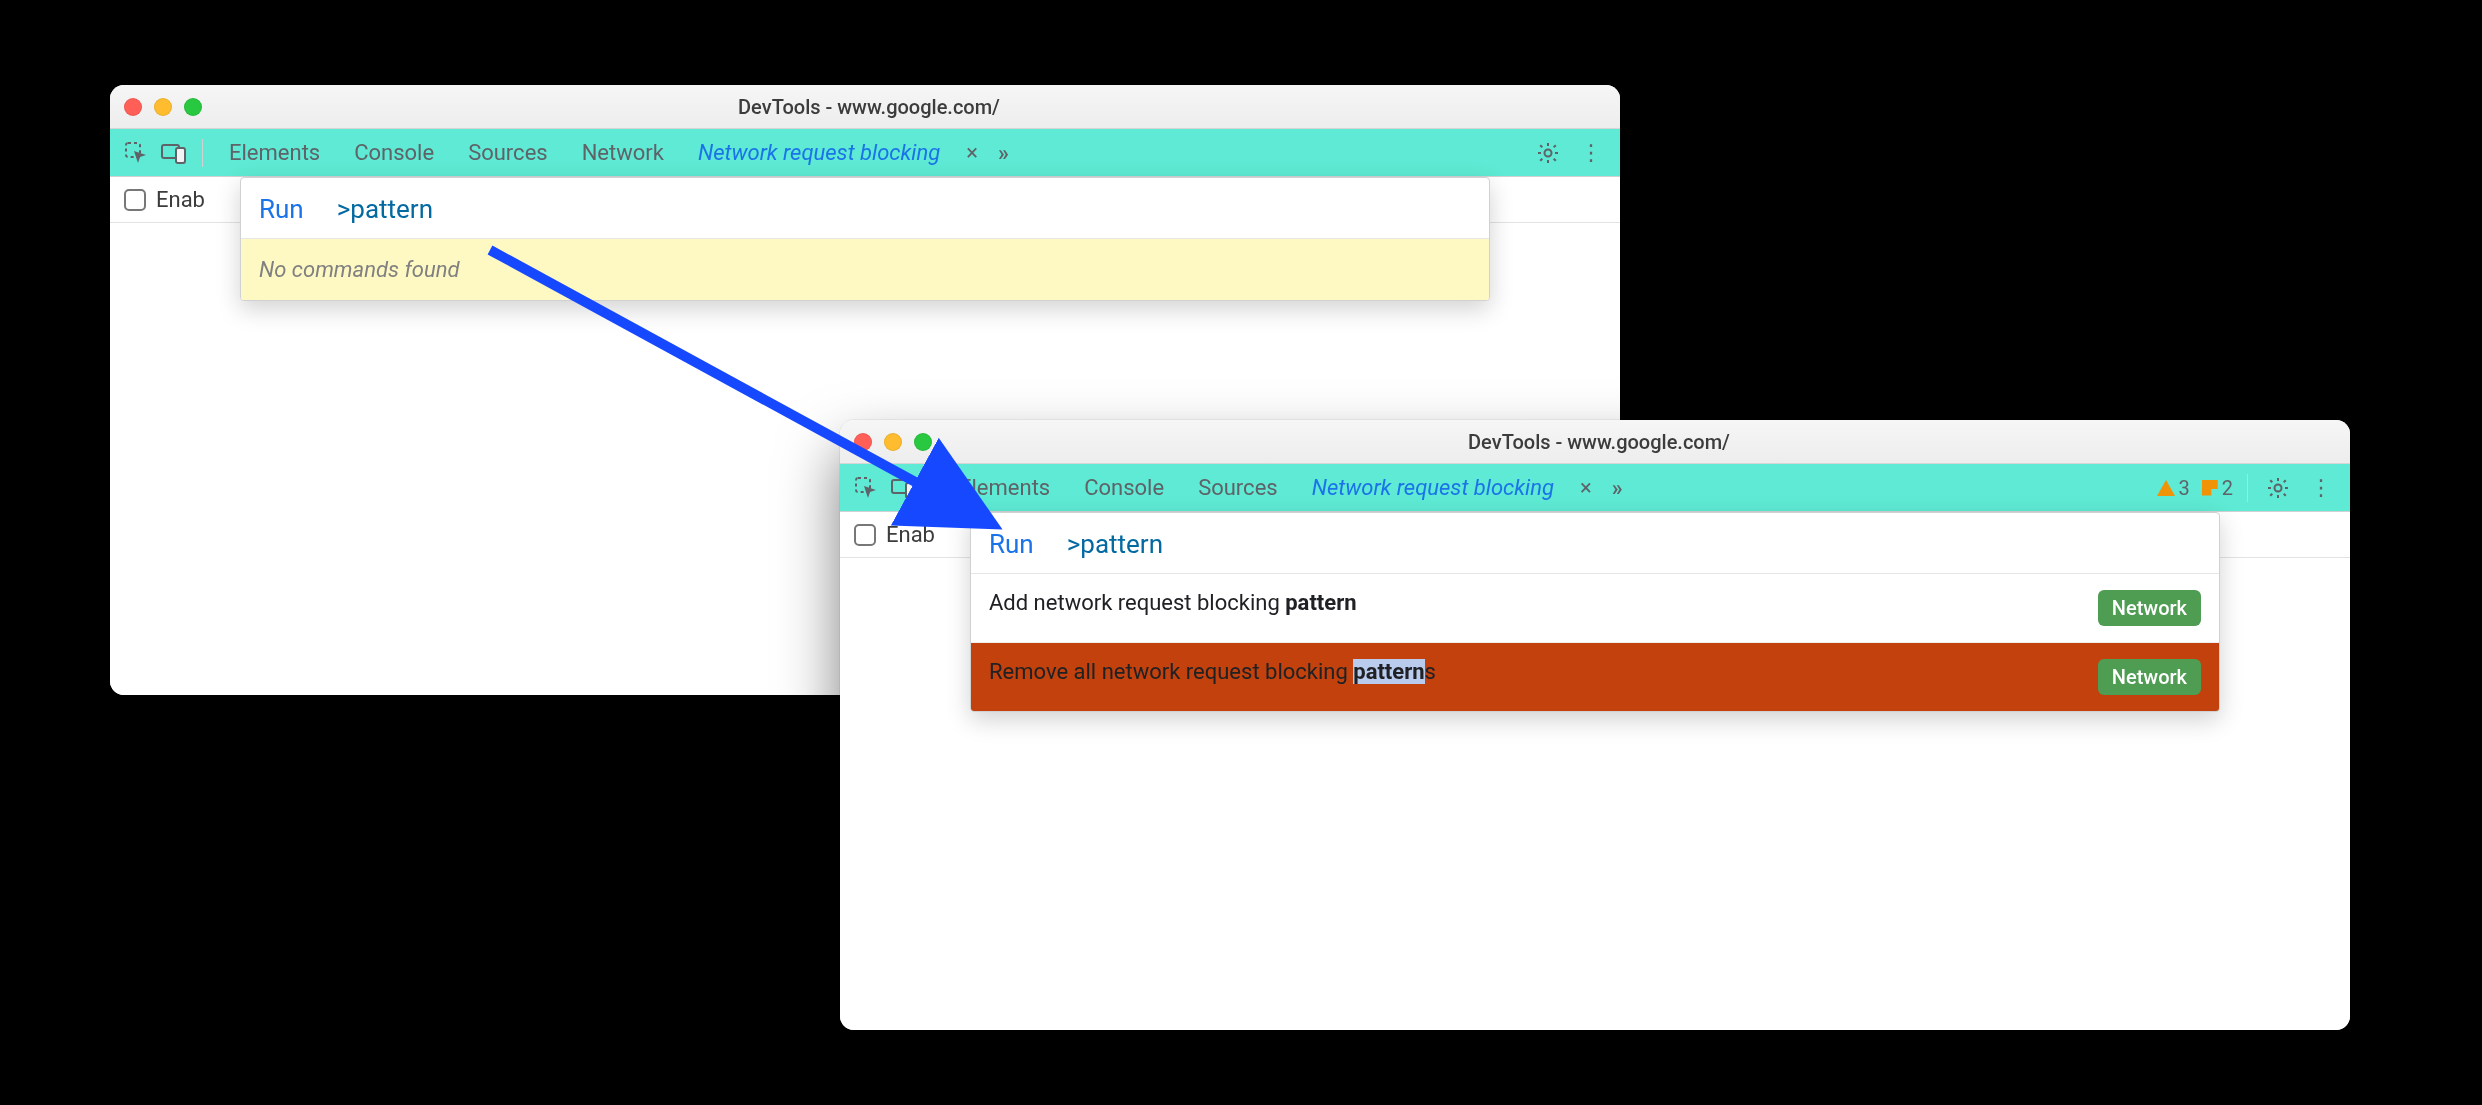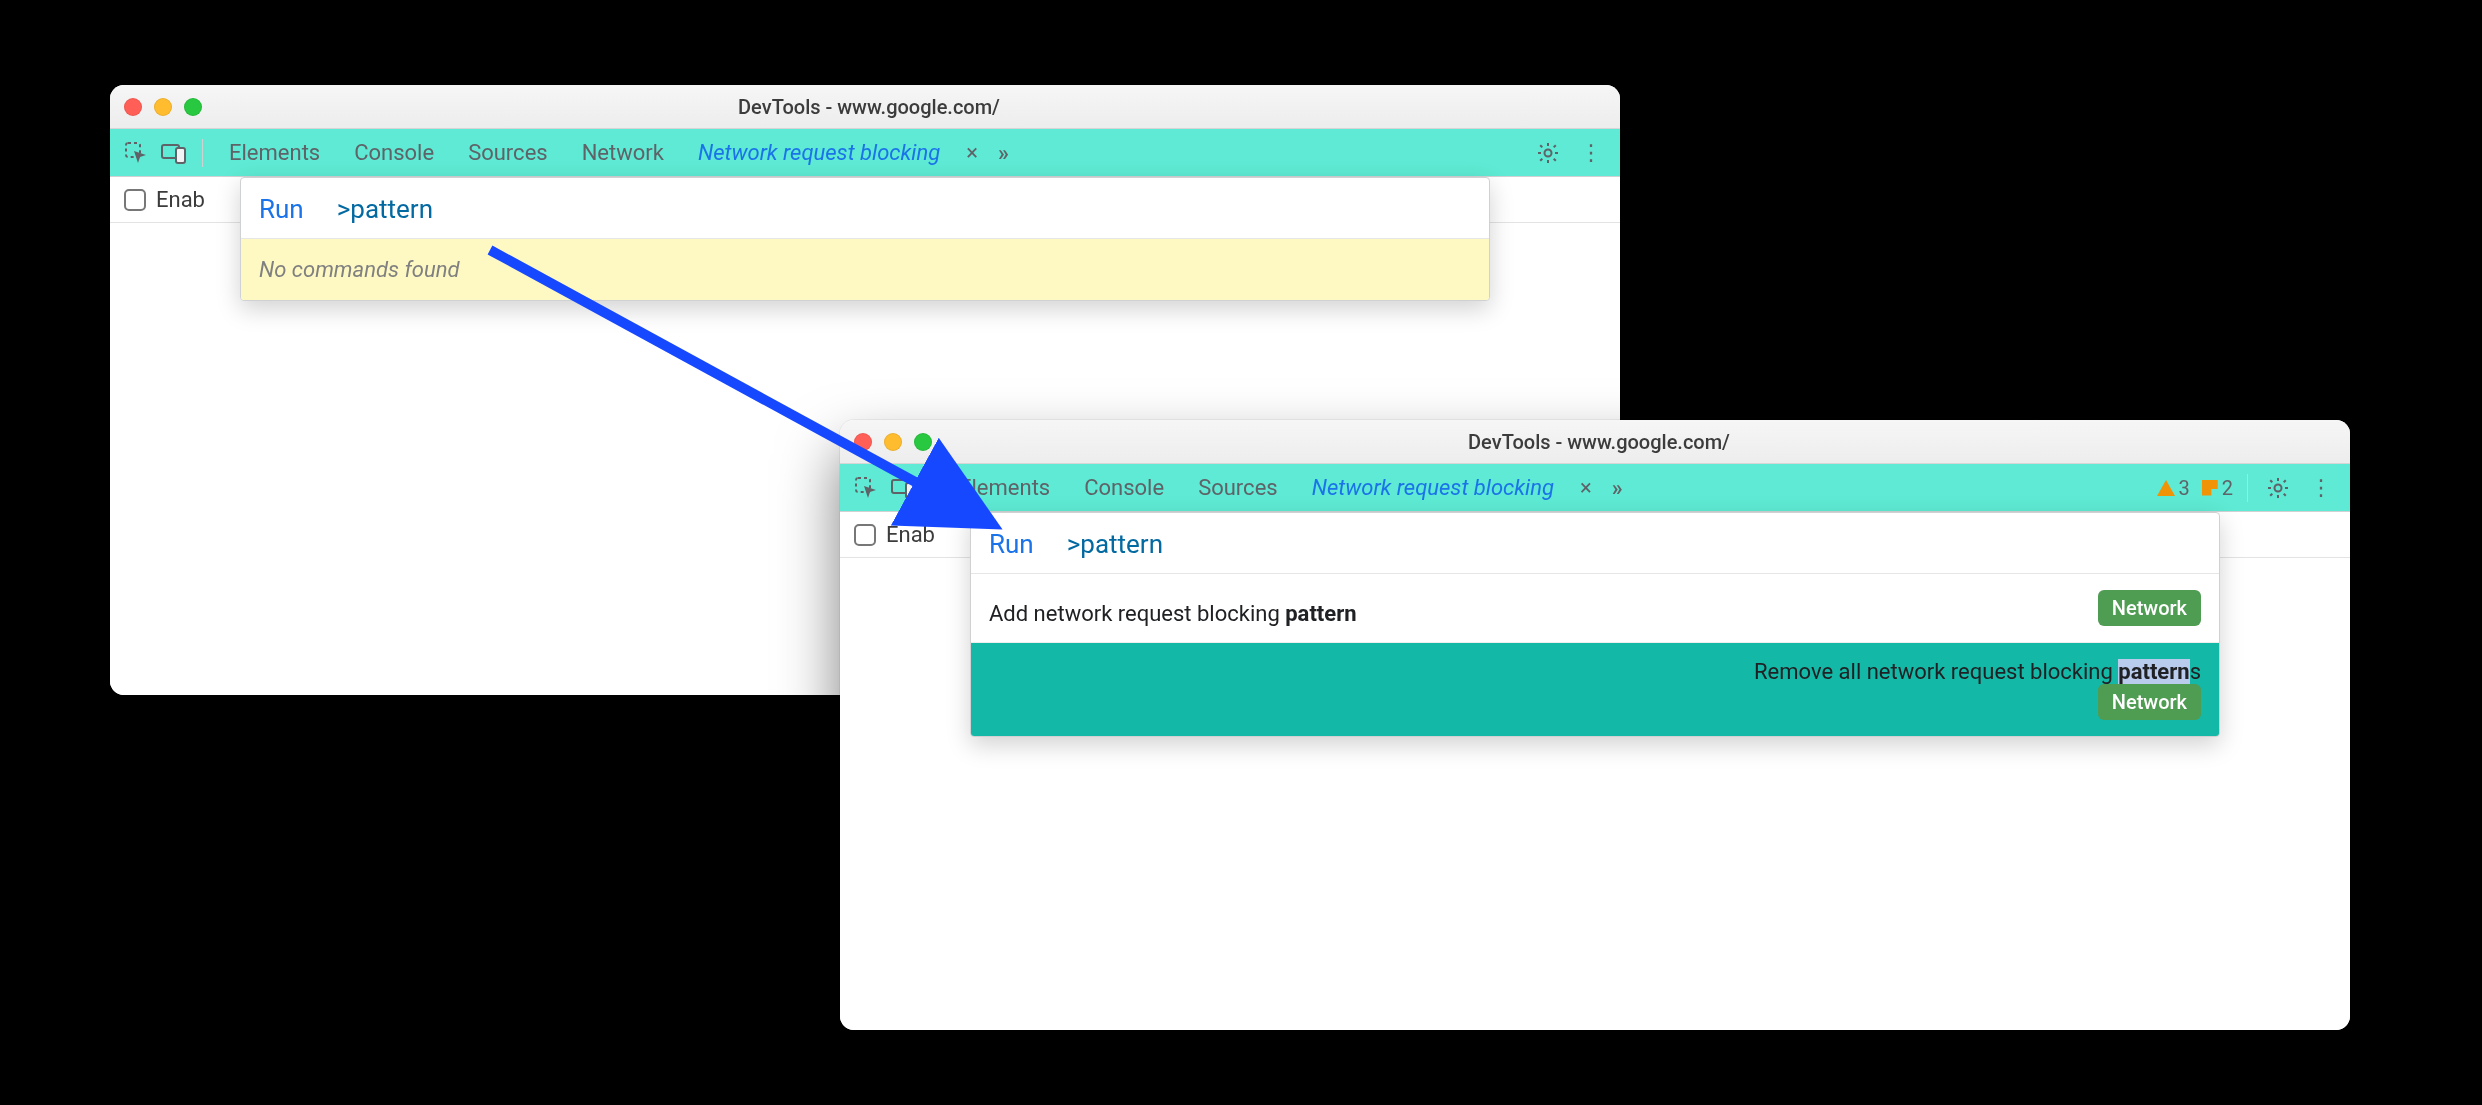--- a/index.html
+++ b/index.html
@@ -92,26 +92,26 @@
     border-bottom:1px solid #e6e6e6;
     gap:23px;
   }
   .cmd-run { color:#1a73e8; margin-right:10px; }
   .cmd-query { color:#0369a1; }
   .cmd-empty {
     background:#fef9c3; color:#808080; font-style:italic;
     padding:18px 18px; font-size:22px;
   }
   .cmd-row {
-    display:flex; align-items:flex-end; justify-content:space-between;
+    display:flex; align-items:flex-start; justify-content:space-between;
     padding:16px 18px; font-size:22px; color:#202124;
     border-top:1px solid #eee;
   }
   .cmd-row.first { border-top:none; }
-  .cmd-row.hl { background:#14b8a6;flex-direction:column; }
+  .cmd-row.hl { background:#c2410c; }
   .match { font-weight:700; }
   .match-sel { background:#b9ccee; font-weight:700; }
   .badge {
     background:#4f9c53; color:#fff; border-radius:6px;
     padding:6px 14px; font-size:20px; font-weight:500;
   }
   .warn-badge {
     display:inline-flex; align-items:center; gap:4px; color:#5f6368; font-size:20px;
   }
   .tri-warn {

